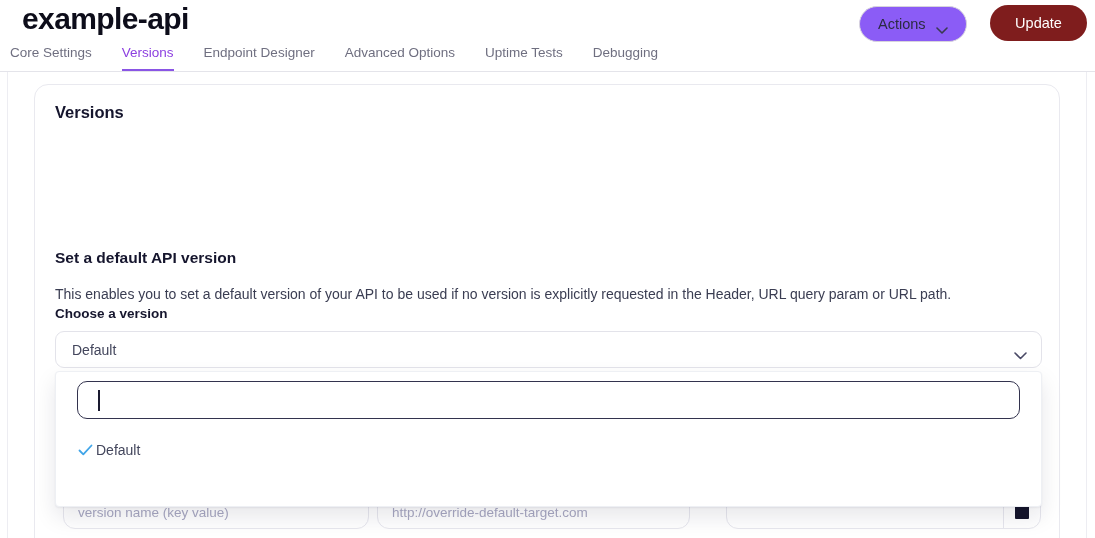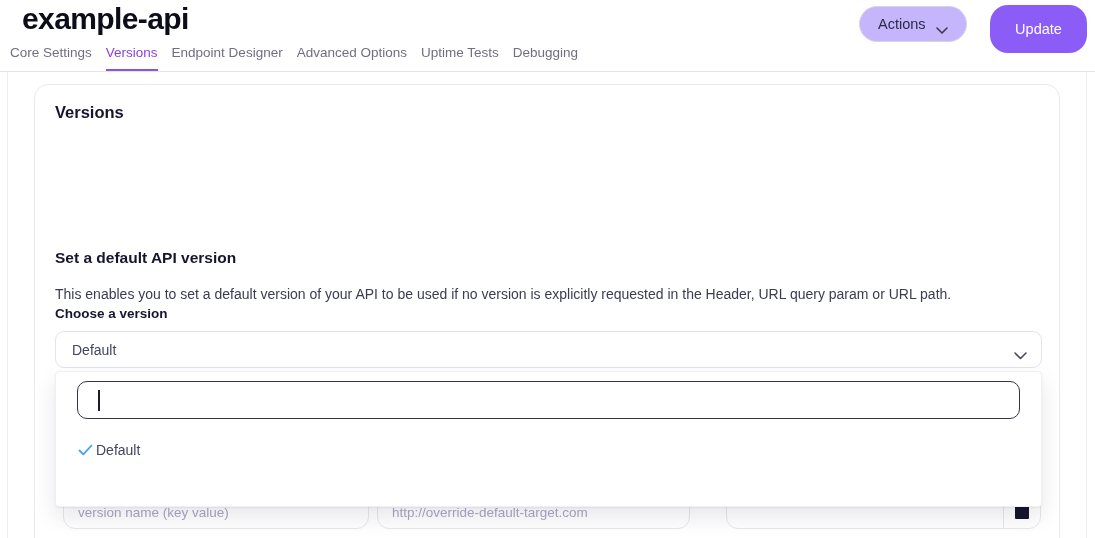--- a/index.html
+++ b/index.html
@@ -8,25 +8,25 @@
   .page { position:relative; width:1095px; height:538px; }
 
   
   .header { position:absolute; left:0; top:0; width:1095px; height:72px;
             background:#fff; border-bottom:1px solid #e4e4ea; z-index:20; }
   .app-title { position:absolute; left:22px; top:2px; font-size:30px; font-weight:800;
                letter-spacing:-0.6px; color:#0d0d1a; }
   .btn { position:absolute; display:flex; align-items:center; justify-content:center;
          border-radius:18px; font-size:14.5px; cursor:pointer; }
   .btn-actions { left:859px; top:6px; height:36px; padding:0 18px; gap:10px;
-                 background:#c4b5fd; border:1px solid #d7d4dc; color:#2b2b42; }
-  .btn-update { left:990px; top:5px; width:97px; height:48px;
-                background:#8b5cf6; color:#ffffff; border:none; }
+                 background:#8b5cf6; border:1px solid #d7d4dc; color:#2b2b42; }
+  .btn-update { left:990px; top:5px; width:97px; height:36px;
+                background:#7f1d1d; color:#ffffff; border:none; }
   .chev { width:12px; height:7px; display:inline-block; }
-  .tabs { position:absolute; left:10px; bottom:0; display:flex; gap:14px;align-items:center; }
+  .tabs { position:absolute; left:10px; bottom:0; display:flex; gap:30px;align-items:center; }
   .tab { font-size:13.5px; color:#6f6f80; padding-bottom:9px; cursor:pointer;
          border-bottom:2px solid transparent; }
   .tab.active { color:#8c3fe0; border-bottom-color:#8a55e5; }
 
   
   .outer { position:absolute; left:7px; top:72px; width:1080px; height:466px;
            border-left:1px solid #ededf2; border-right:1px solid #ededf2; }
 
   
   .card { position:absolute; left:34px; top:84px; width:1026px; height:470px;

